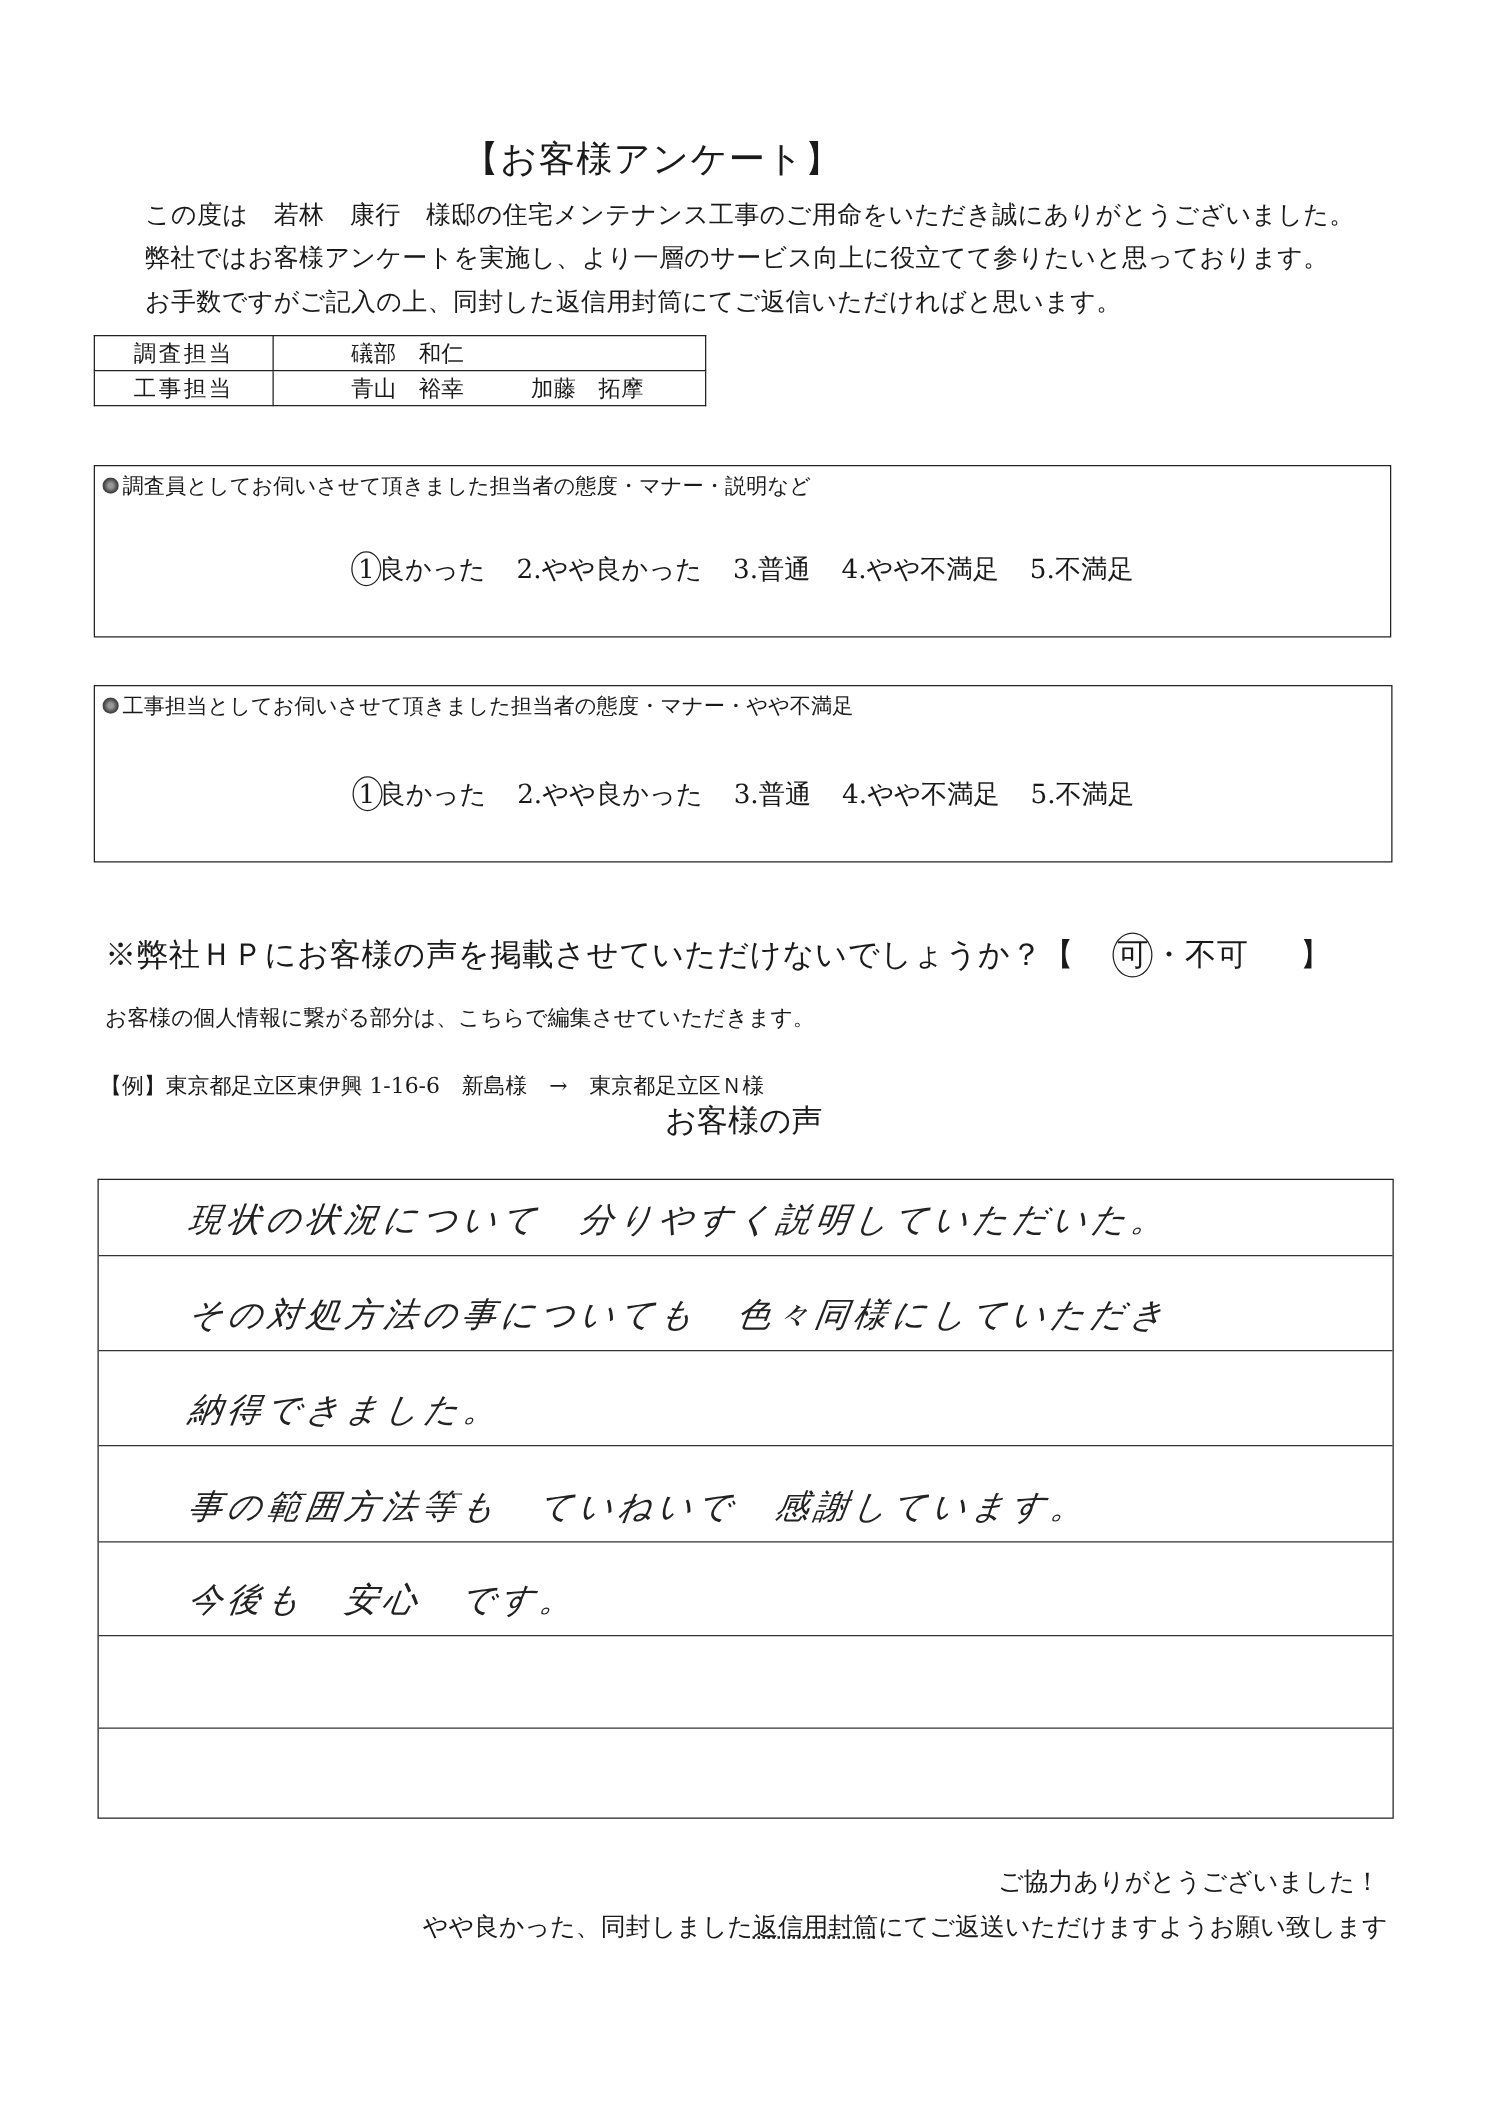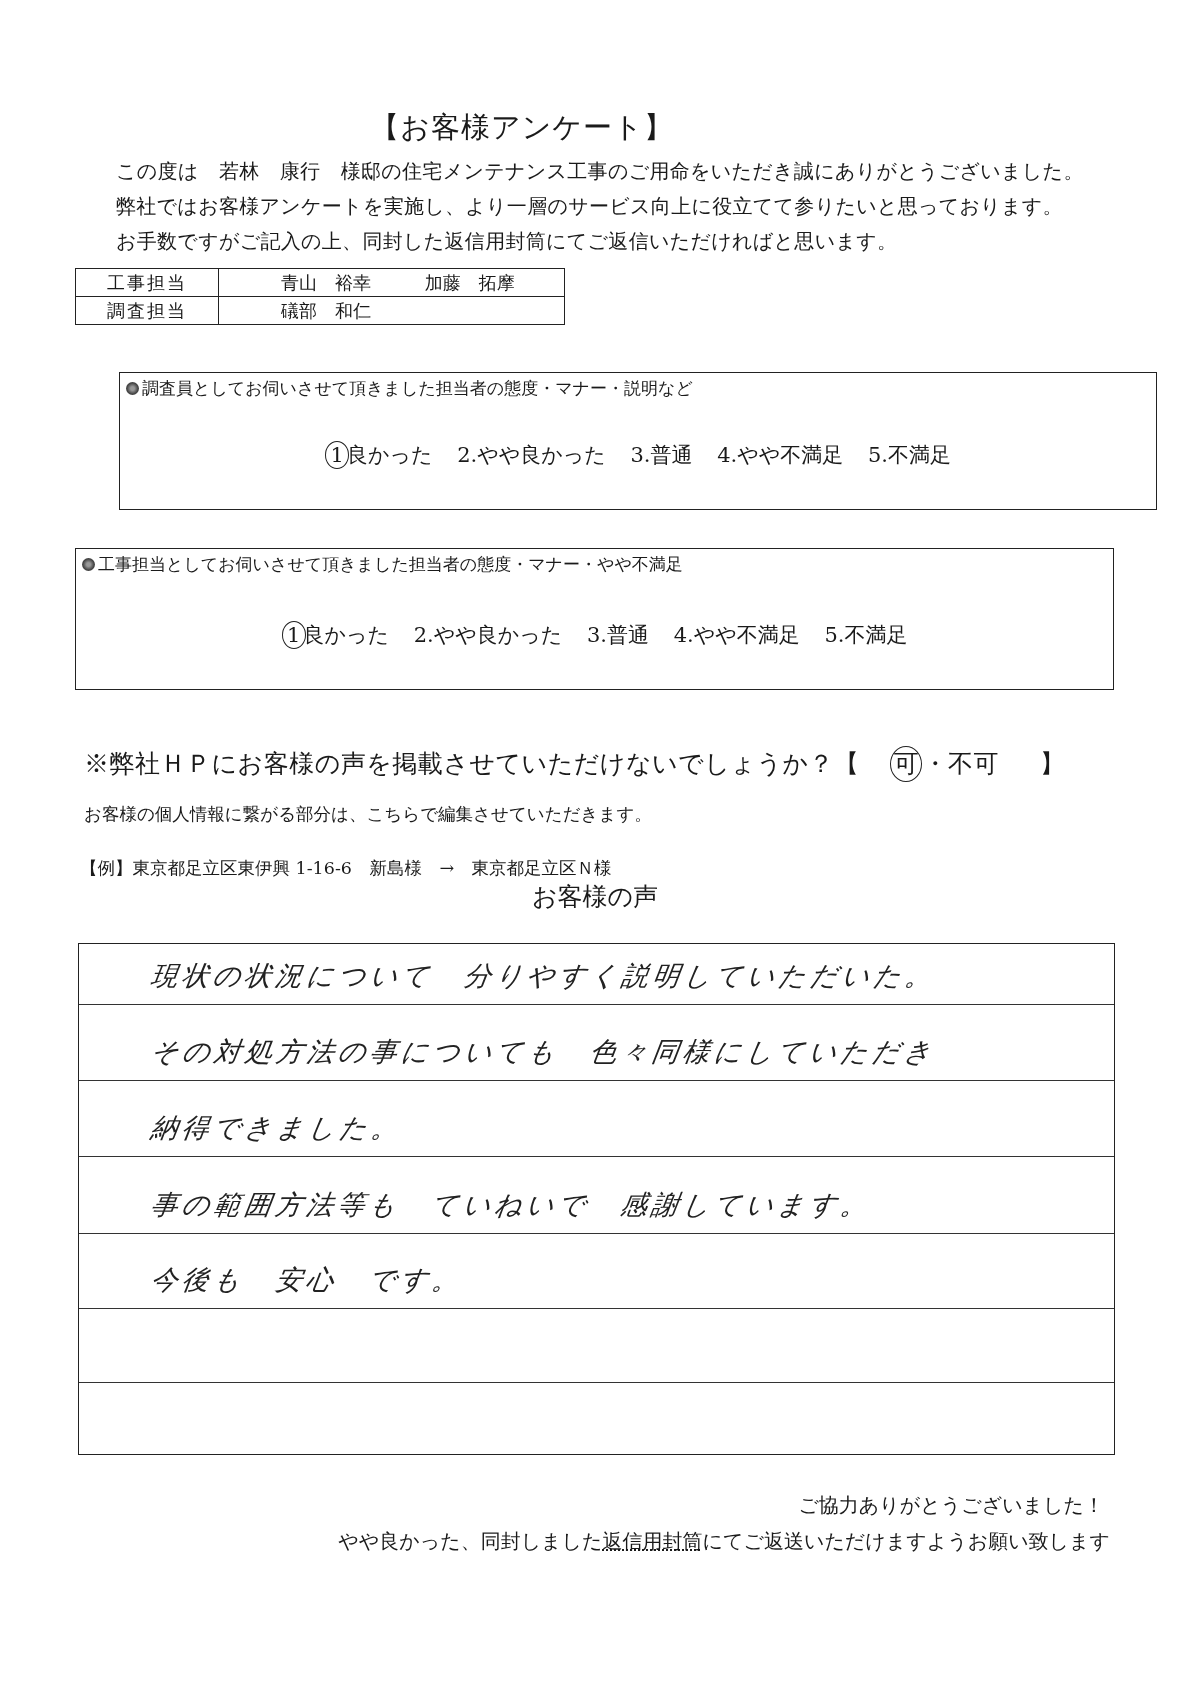--- a/index.html
+++ b/index.html
@@ -39,36 +39,36 @@
 
 <div class="abs title">【お客様アンケート】</div>
 
 <div class="abs intro" style="top:158px">この度は　若林　康行　様邸の住宅メンテナンス工事のご用命をいただき誠にありがとうございました。</div>
 <div class="abs intro" style="top:193px">弊社ではお客様アンケートを実施し、より一層のサービス向上に役立てて参りたいと思っております。</div>
 <div class="abs intro" style="top:228px">お手数ですがご記入の上、同封した返信用封筒にてご返信いただければと思います。</div>
 
 <table class="staff">
   <tbody>
       <tr>
+    <td class="lbl">調査担当</td>
+    <td class="val">
+      <span>礒部　和仁</span>
+    </td>
+  </tr>
+  <tr>
     <td class="lbl">工事担当</td>
     <td class="val">
       <span>青山　裕幸</span>
       <span>加藤　拓摩</span>
     </td>
   </tr>
-  <tr>
-    <td class="lbl">調査担当</td>
-    <td class="val">
-      <span>礒部　和仁</span>
-    </td>
-  </tr>
 </tbody>
   </table>
 
-<div class="qbox" style="left:75px; top:372px; width:1036px; height:136px;margin-left:44px;">
+<div class="qbox" style="left:75px; top:372px; width:1036px; height:136px;">
   <div class="qtitle">
     <span class="bullet"></span><span>調査員としてお伺いさせて頂きました担当者の態度・マナー・説明など</span>
   </div>
   <div class="choices" style="top:68px">
     <span class="choice circled"><span class="num">1</span><span>良かった</span></span>
     <span class="choice"><span>2.</span><span>やや良かった</span></span>
     <span class="choice"><span>3.</span><span>普通</span></span>
     <span class="choice"><span>4.</span><span>やや不満足</span></span>
     <span class="choice"><span>5.</span><span>不満足</span></span>
   </div>

